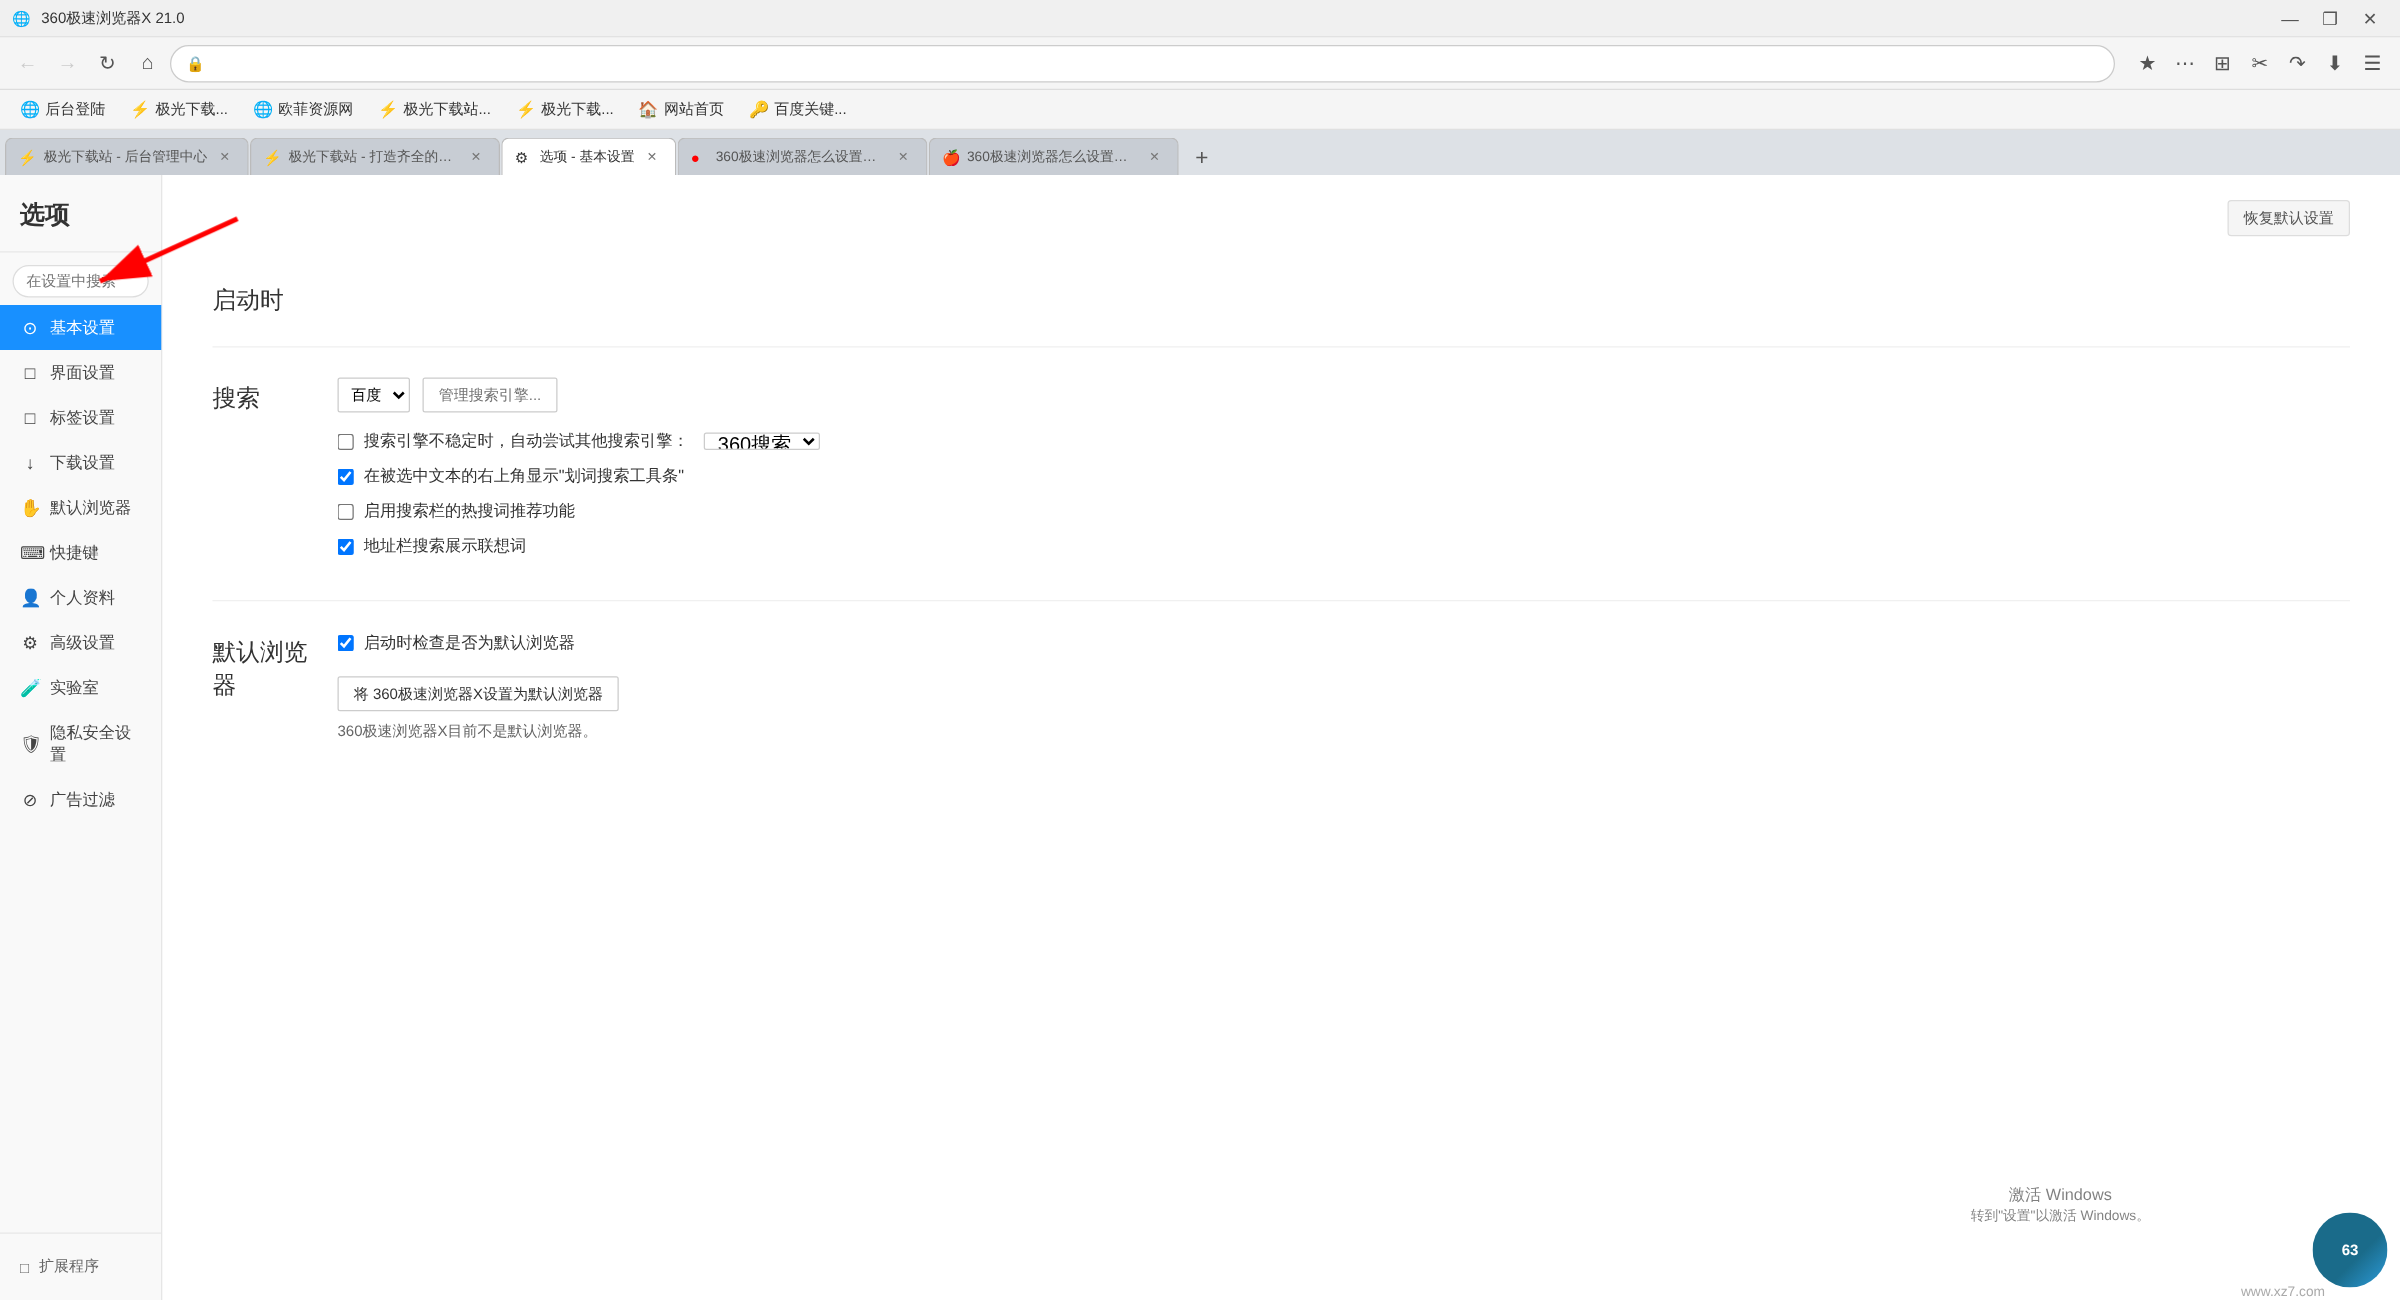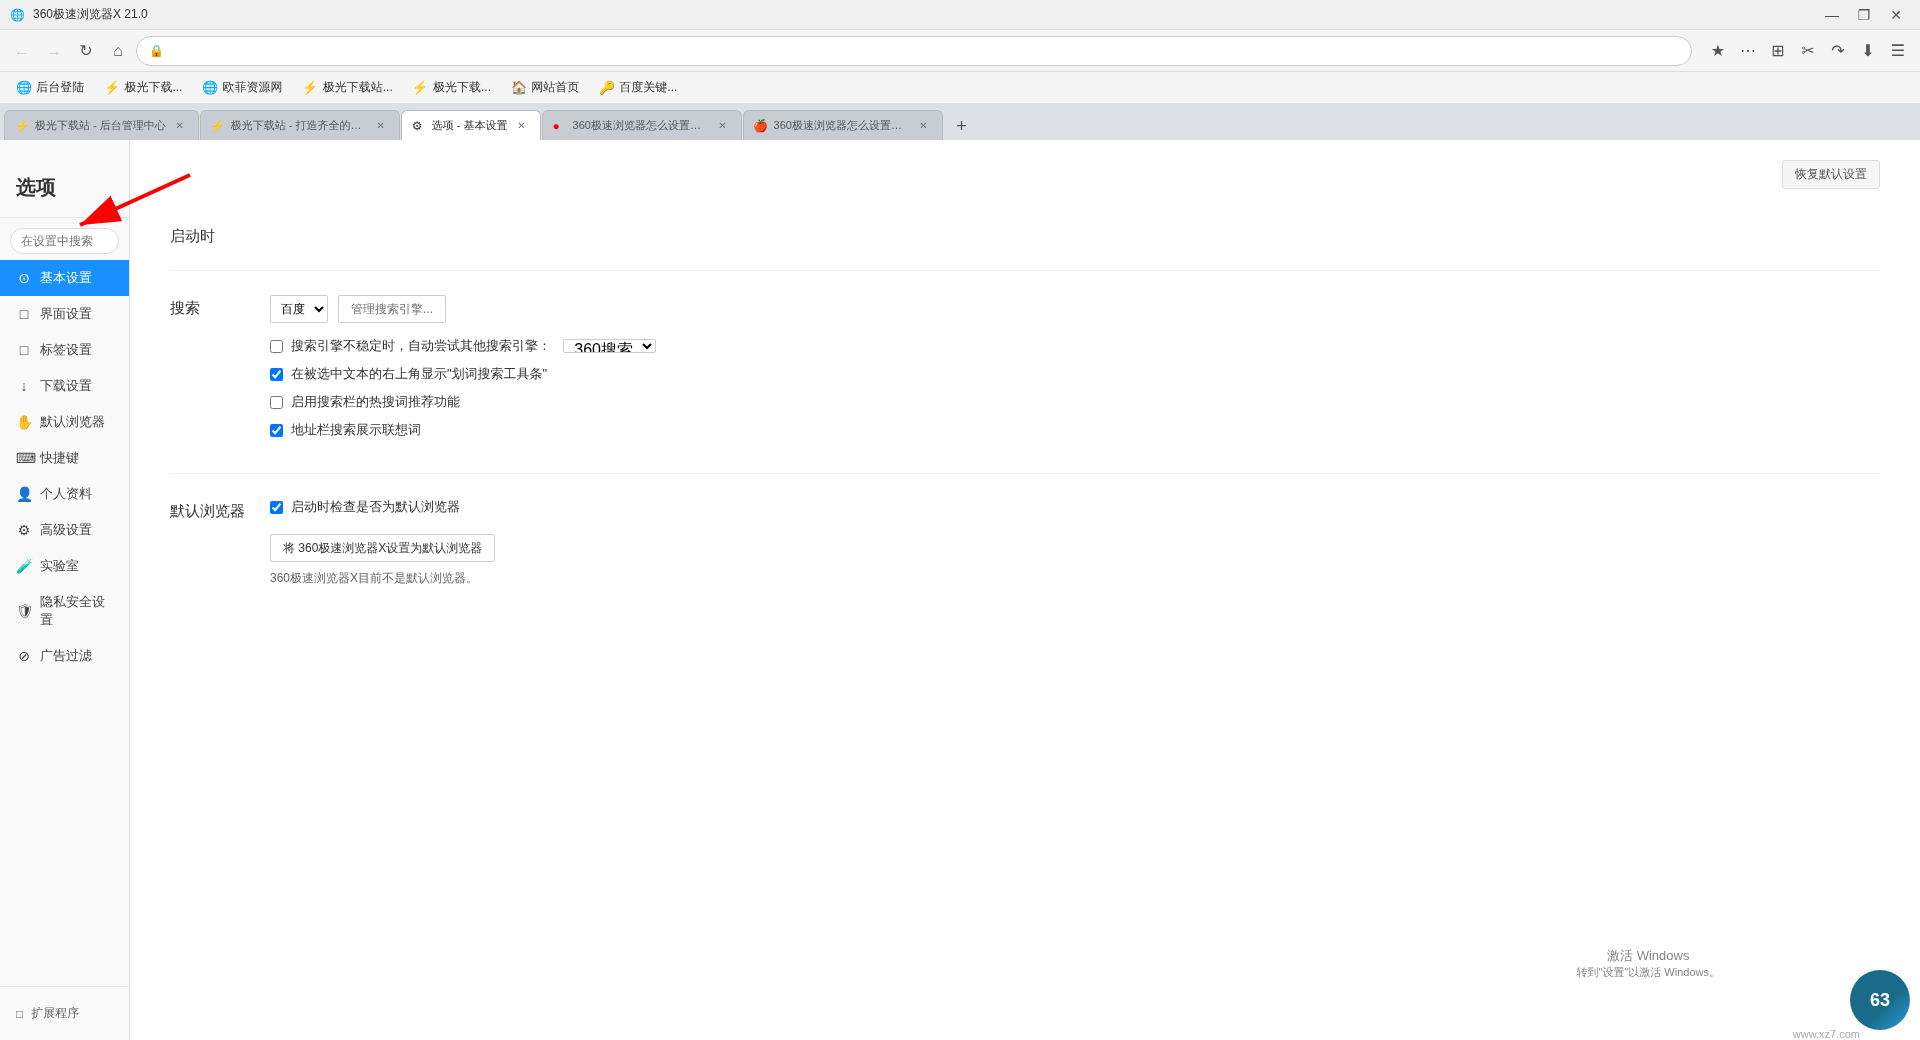--- a/index.html
+++ b/index.html
@@ -98,21 +98,21 @@
       display: flex;
       height: calc(1040px - 30px - 42px - 32px - 36px);
       background: white;
     }
 
     
     .sidebar {
       width: 130px;
       background: #f9f9f9;
       border-right: 1px solid #e0e0e0;
-      padding-top: 24px;
+      padding-top: 8px;
       flex-shrink: 0;
       display: flex;
       flex-direction: column;
     }
     .sidebar-title {
       font-size: 20px; font-weight: bold; color: #333;
       padding: 10px 16px 16px; border-bottom: 1px solid #e8e8e8;
     }
     .sidebar-search {
       padding: 10px 10px 6px;
@@ -149,21 +149,21 @@
       background: #f5f5f5; font-size: 12px; cursor: pointer; color: #555;
     }
 
     .settings-section {
       display: flex;
       gap: 20px;
       padding: 24px 0;
       border-bottom: 1px solid #f0f0f0;
     }
     .section-label {
-      width: 80px; flex-shrink: 0; font-size: 15px; color: #333; padding-top: 4px;
+      width: 80px; flex-shrink: 0; font-size: 19px; color: #333; padding-top: 4px;
       font-weight: normal;
     }
     .section-body { flex: 1; }
 
     .radio-row { display: flex; align-items: center; gap: 8px; margin-bottom: 10px; }
     .radio-row input[type=radio] { margin: 0; }
     .radio-row label { font-size: 13px; color: #333; }
     .url-input {
       flex: 1; height: 28px; border: 1px solid #ddd; border-radius: 2px;
       padding: 0 8px; font-size: 12px; margin-left: 4px;
@@ -225,21 +225,21 @@
       bottom: 10px;
       right: 10px;
       width: 60px;
       height: 60px;
       border-radius: 50%;
       background: linear-gradient(135deg, #1a6b8a 60%, #2d9cdb 100%);
       display: flex;
       align-items: center;
       justify-content: center;
       color: white;
-      font-size: 18px;
+      font-size: 12px;
       font-weight: bold;
       cursor: pointer;
     }
 
     
     .download-watermark {
       position: fixed;
       bottom: 0;
       right: 60px;
       font-size: 11px;

